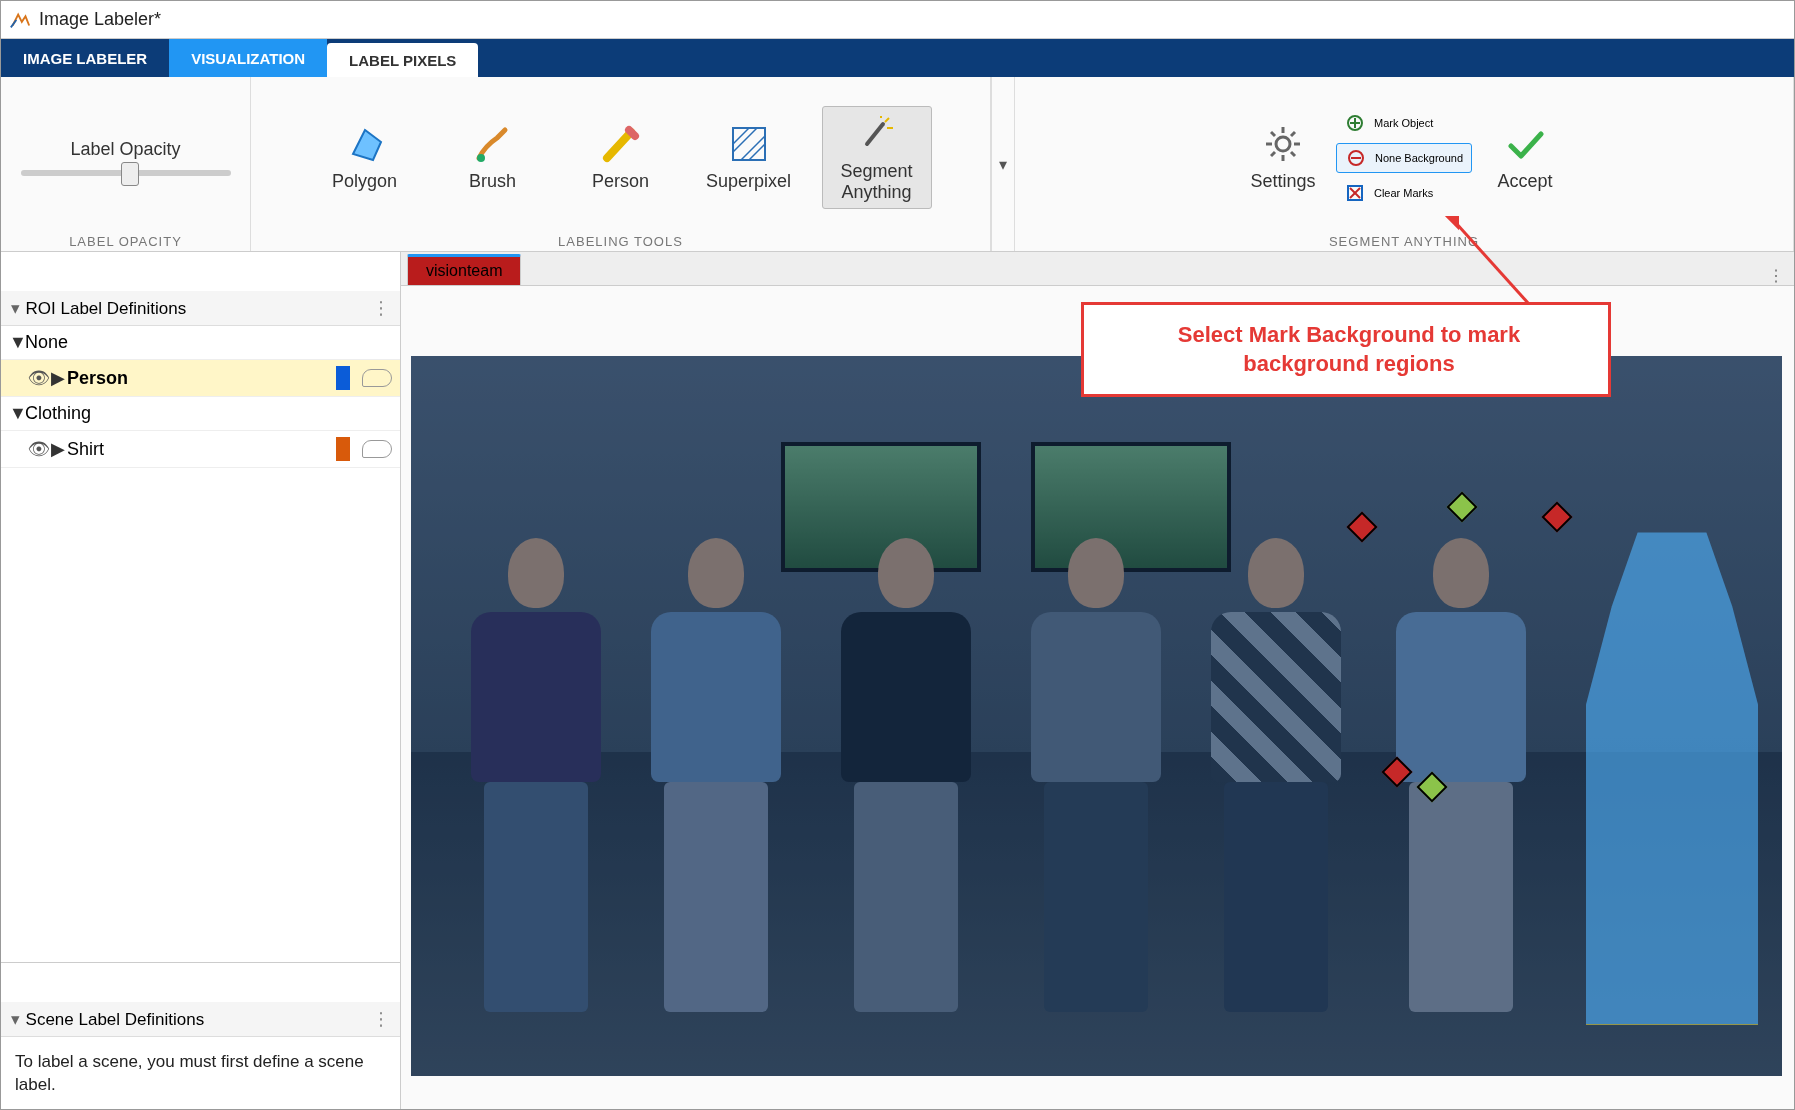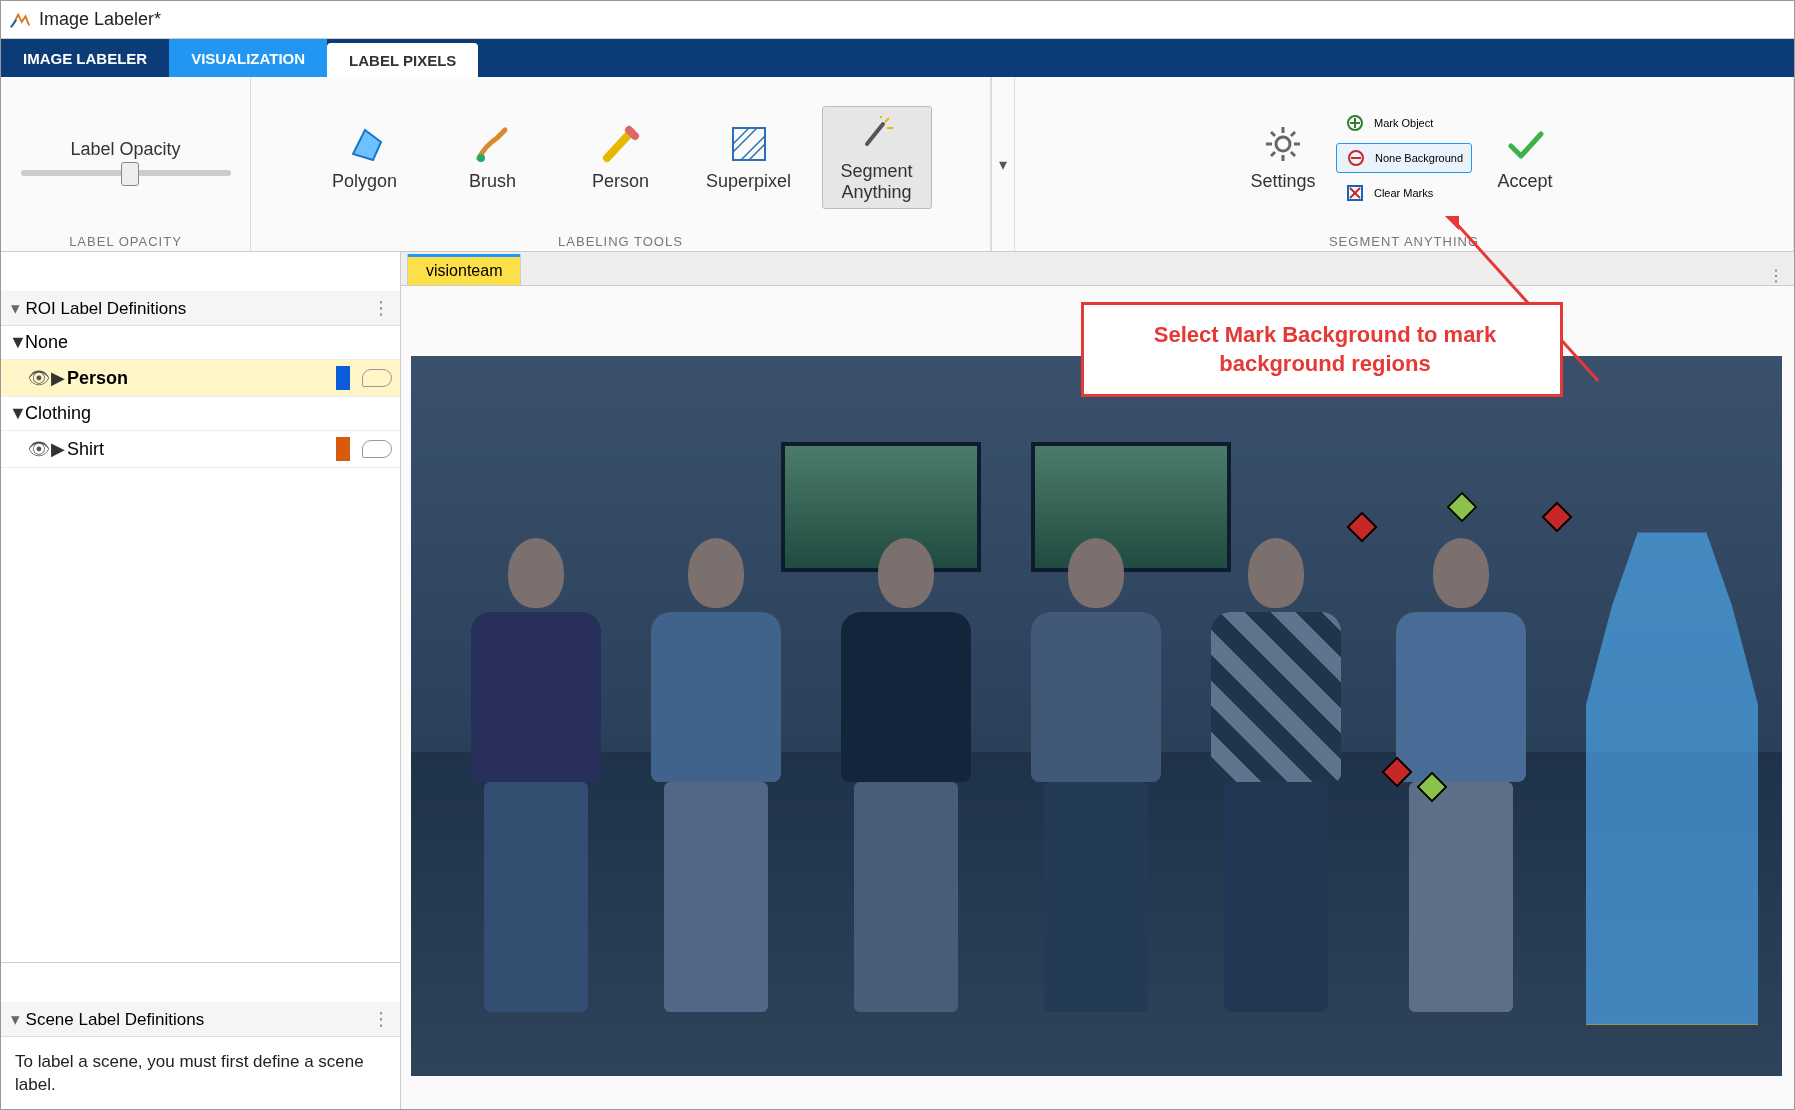--- a/index.html
+++ b/index.html
@@ -58,21 +58,21 @@
 .label-row .sw{ width:14px; height:24px; display:inline-block; margin-left:auto; margin-right:12px;}
 .sw.blue{ background:#0b5cd8;} .sw.orange{ background:#d85a0b;}
 .eraser-ic{ width:30px; height:18px; border:1px solid #999; border-radius:9px 9px 9px 2px; display:inline-block;}
 
 .scene-panel{ margin-top:auto; border-top:1px solid #ccc;}
 .scene-body{ padding:14px 14px; font-size:17px; color:#222; line-height:1.35;}
 
 
 .canvas-area{ flex:1; display:flex; flex-direction:column; background:#fafafa;}
 .tab-strip{ display:flex; background:#eee; border-bottom:1px solid #ccc; height:34px; align-items:flex-end;}
-.tab-strip .tab{ background:#fde047; border:1px solid #ccc; border-bottom:none; padding:5px 18px; font-size:16px; margin-left:6px; border-top:3px solid #2196f3; border-radius:2px 2px 0 0;}
+.tab-strip .tab{ background:#b91c1c; border:1px solid #ccc; border-bottom:none; padding:5px 18px; font-size:16px; margin-left:6px; border-top:3px solid #2196f3; border-radius:2px 2px 0 0;}
 .tab-strip .tright{ margin-left:auto; margin-right:10px; color:#777; cursor:pointer;}
 .image-stage{ flex:1; position:relative; padding:30px 10px 10px 10px;}
 .photo{ position:absolute; left:10px; top:70px; right:12px; height:720px; background:#2a3642; overflow:hidden;}
 
 
 .floor{ position:absolute; left:0; right:0; bottom:0; height:45%; background:linear-gradient(#2a333c,#444e56);}
 .wall{ position:absolute; left:0; right:0; top:0; height:55%; background:linear-gradient(#556271,#3d4954);}
 .painting{ position:absolute; top:12%; width:200px; height:130px; background:linear-gradient(#6fa56f,#2e5a2e); border:4px solid #111;}
 .person{ position:absolute; bottom:8%; width:130px; height:480px;}
 .person .head{ width:56px; height:70px; background:#b89274; border-radius:50% 50% 45% 45%; margin:0 auto;}
@@ -279,21 +279,21 @@
     </div>
   </div>
 
   <div class="canvas-area">
     <div class="tab-strip">
       <div class="tab">visionteam</div>
       <div class="tright">⋮</div>
     </div>
     <div class="image-stage">
 
-      <div class="callout" style="left:680px; top:16px; width:482px;padding-left:32px;">
+      <div class="callout" style="left:680px; top:16px; width:530px;padding-left:32px;">
         <span>Select Mark Background to mark background regions</span>
       </div>
       <div class="callout-line" style="left:1050px; top:-70px; width:220px; transform:rotate(48deg);"></div>
       <div class="arrow-head" style="left:1048px; top:-80px; transform:rotate(135deg);"></div>
 
       <div class="photo">
         <div class="wall"></div>
         <div class="floor"></div>
         <div class="painting" style="left:370px;"></div>
         <div class="painting" style="left:620px;"></div>

